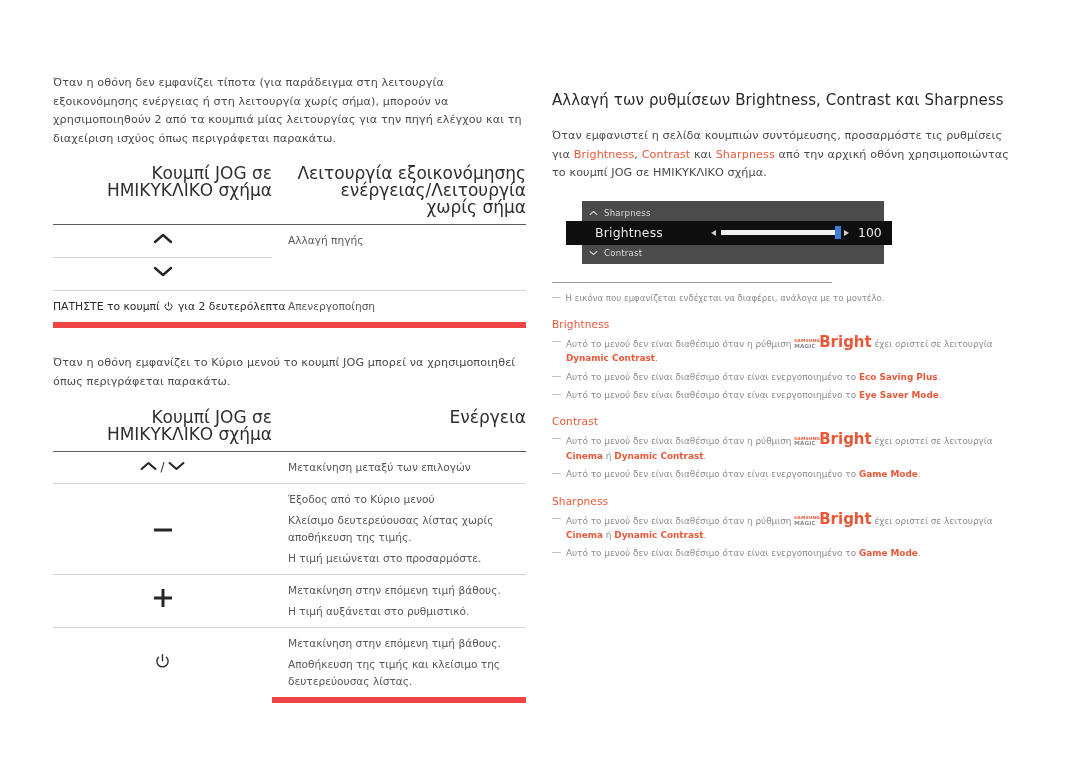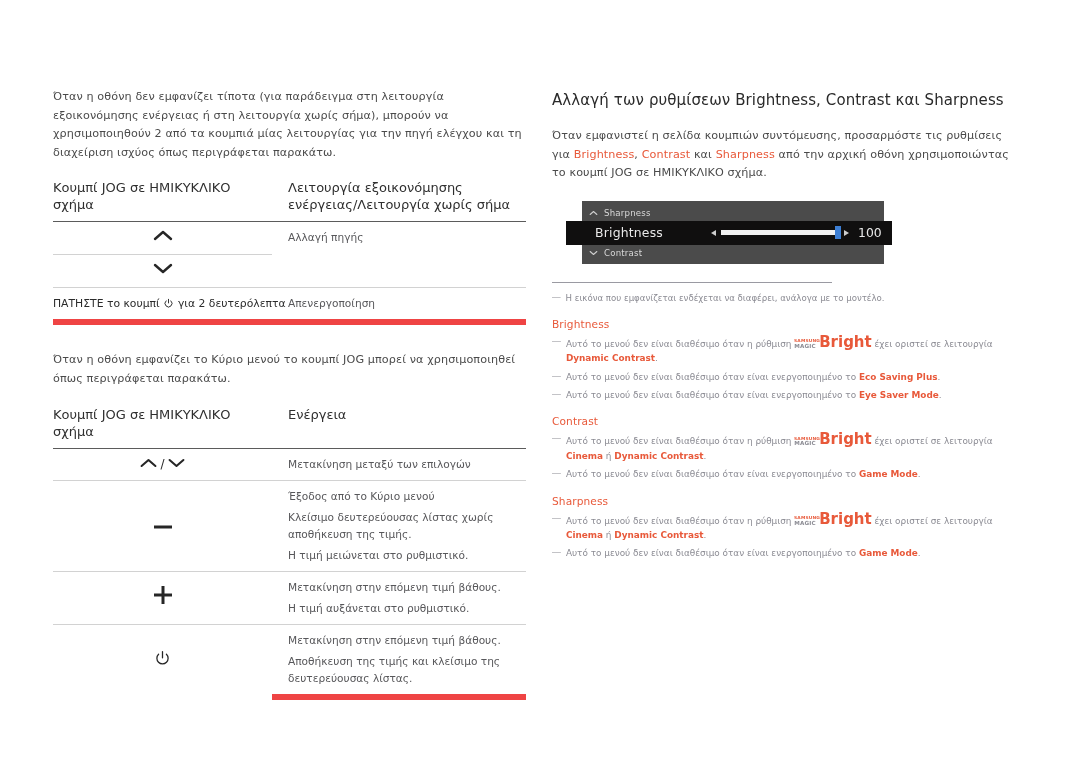--- a/index.html
+++ b/index.html
@@ -17,21 +17,21 @@
   }
   .page {
     position: absolute;
     inset: 0;
   }
 
   
   .col-left {
     position: absolute;
     left: 53px;
-    top: 88px;
+    top: 74px;
     width: 473px;
   }
   .col-right {
     position: absolute;
     left: 552px;
     top: 88px;
     width: 458px;
   }
 
   
@@ -47,23 +47,23 @@
   .tbl {
     width: 100%;
     border-collapse: collapse;
     table-layout: fixed;
     margin-top: 17px;
   }
   .tbl col.c1 { width: 219px; }
   .tbl col.c2 { width: 254px; }
 
   .tbl th {
-    text-align: left;
+    text-align: right;
     font-weight: 400;
-    font-size: 13px;
+    font-size: 17px;
     line-height: 17px;
     color: #2f2f2f;
     padding: 0 0 8px 0;
     vertical-align: top;
   }
   .tbl th.k2 { padding-left: 16px; margin-top: 40px; }
 
   .tbl td {
     font-size: 10.6px;
     line-height: 17px;
@@ -402,21 +402,21 @@
                 <line x1="4" y1="5" x2="22" y2="5" stroke="#262626" stroke-width="3" stroke-linecap="butt"></line>
               </svg>
             </span>
           </td>
           <td class="act" style="padding-bottom:2px">Έξοδος από το Κύριο μενού</td>
         </tr>
         <tr class="no-rule">
           <td class="act" style="padding-top:2px;padding-bottom:2px">Κλείσιμο δευτερεύουσας λίστας χωρίς αποθήκευση της τιμής.</td>
         </tr>
         <tr class="no-rule">
-          <td class="act" style="padding-top:2px">Η τιμή μειώνεται στο ρυθμιστικό.</td>
+          <td class="act" style="padding-top:2px">Η τιμή μειώνεται στο προσαρμόστε.</td>
         </tr>
 
         <tr class="rule">
           <td class="key" rowspan="2">
             <span class="glyph glyph-plus">
               <svg width="26" height="26" viewBox="0 0 26 26" aria-hidden="true">
                 <line x1="4" y1="13" x2="22" y2="13" stroke="#262626" stroke-width="3"></line>
                 <line x1="13" y1="4" x2="13" y2="22" stroke="#262626" stroke-width="3"></line>
               </svg>
             </span>

